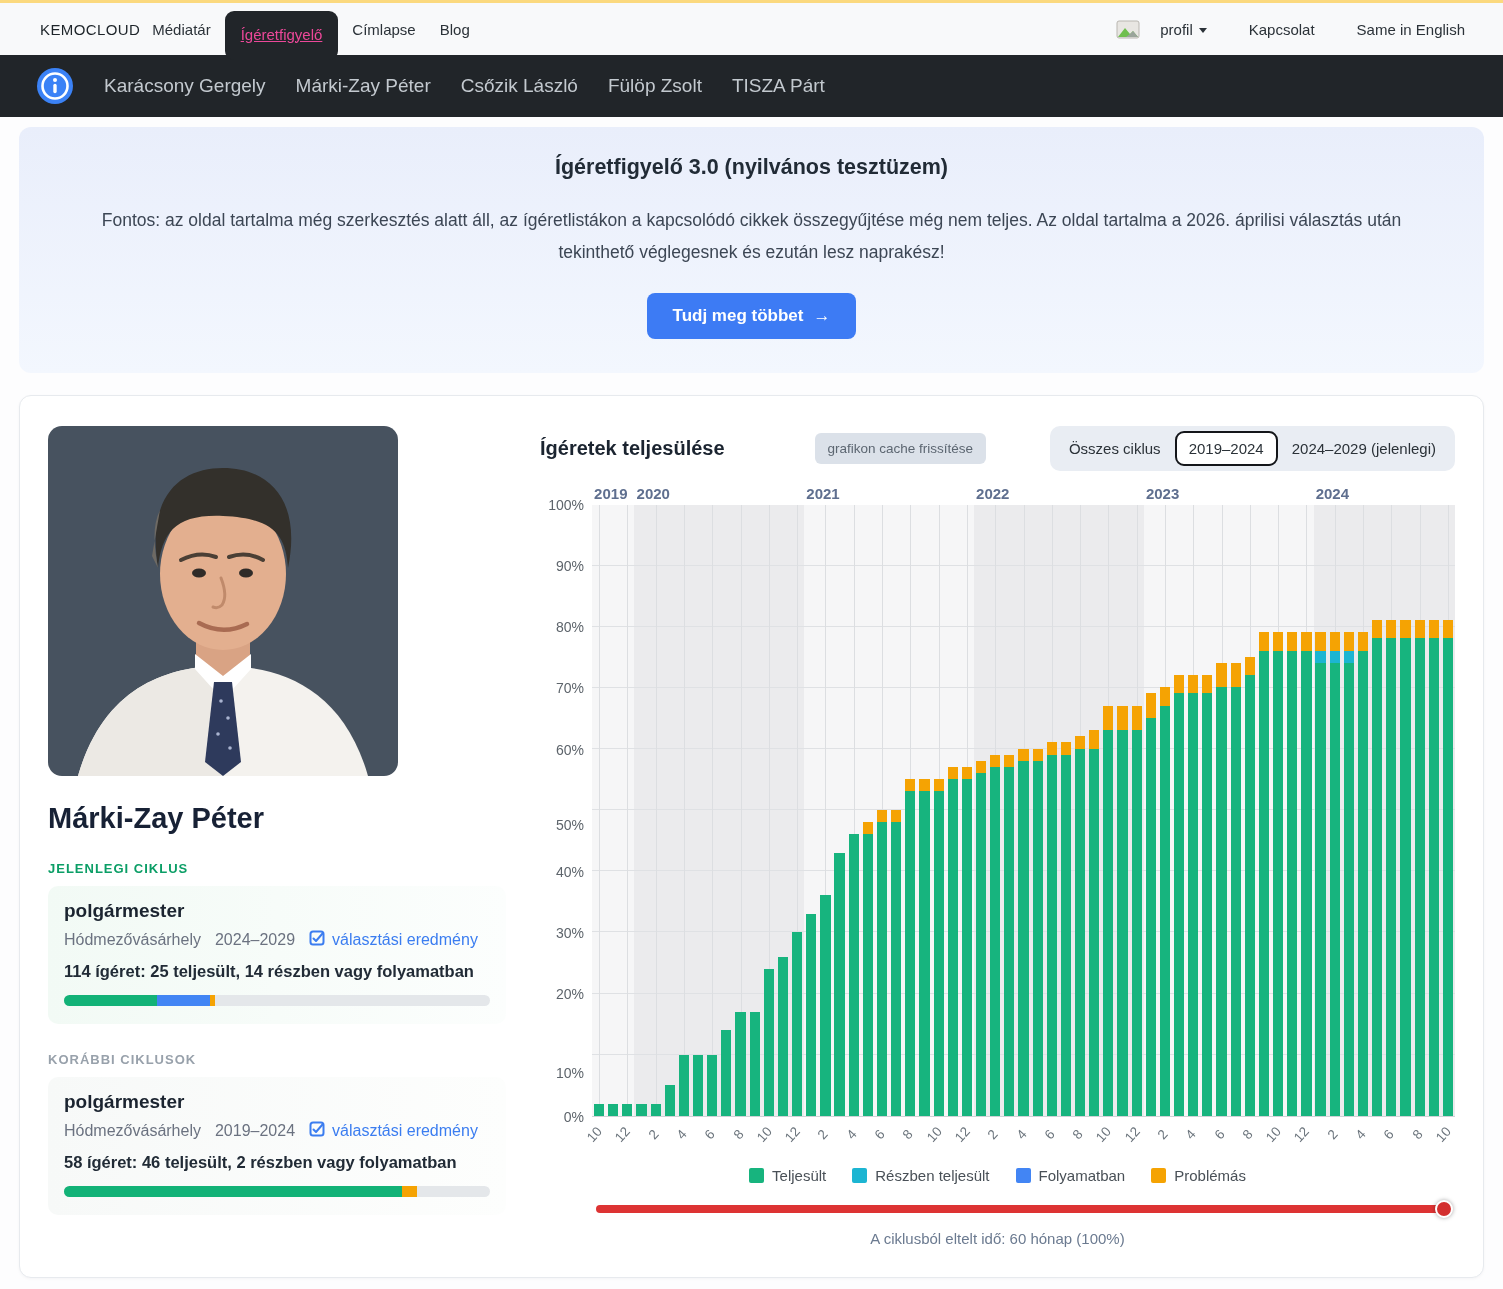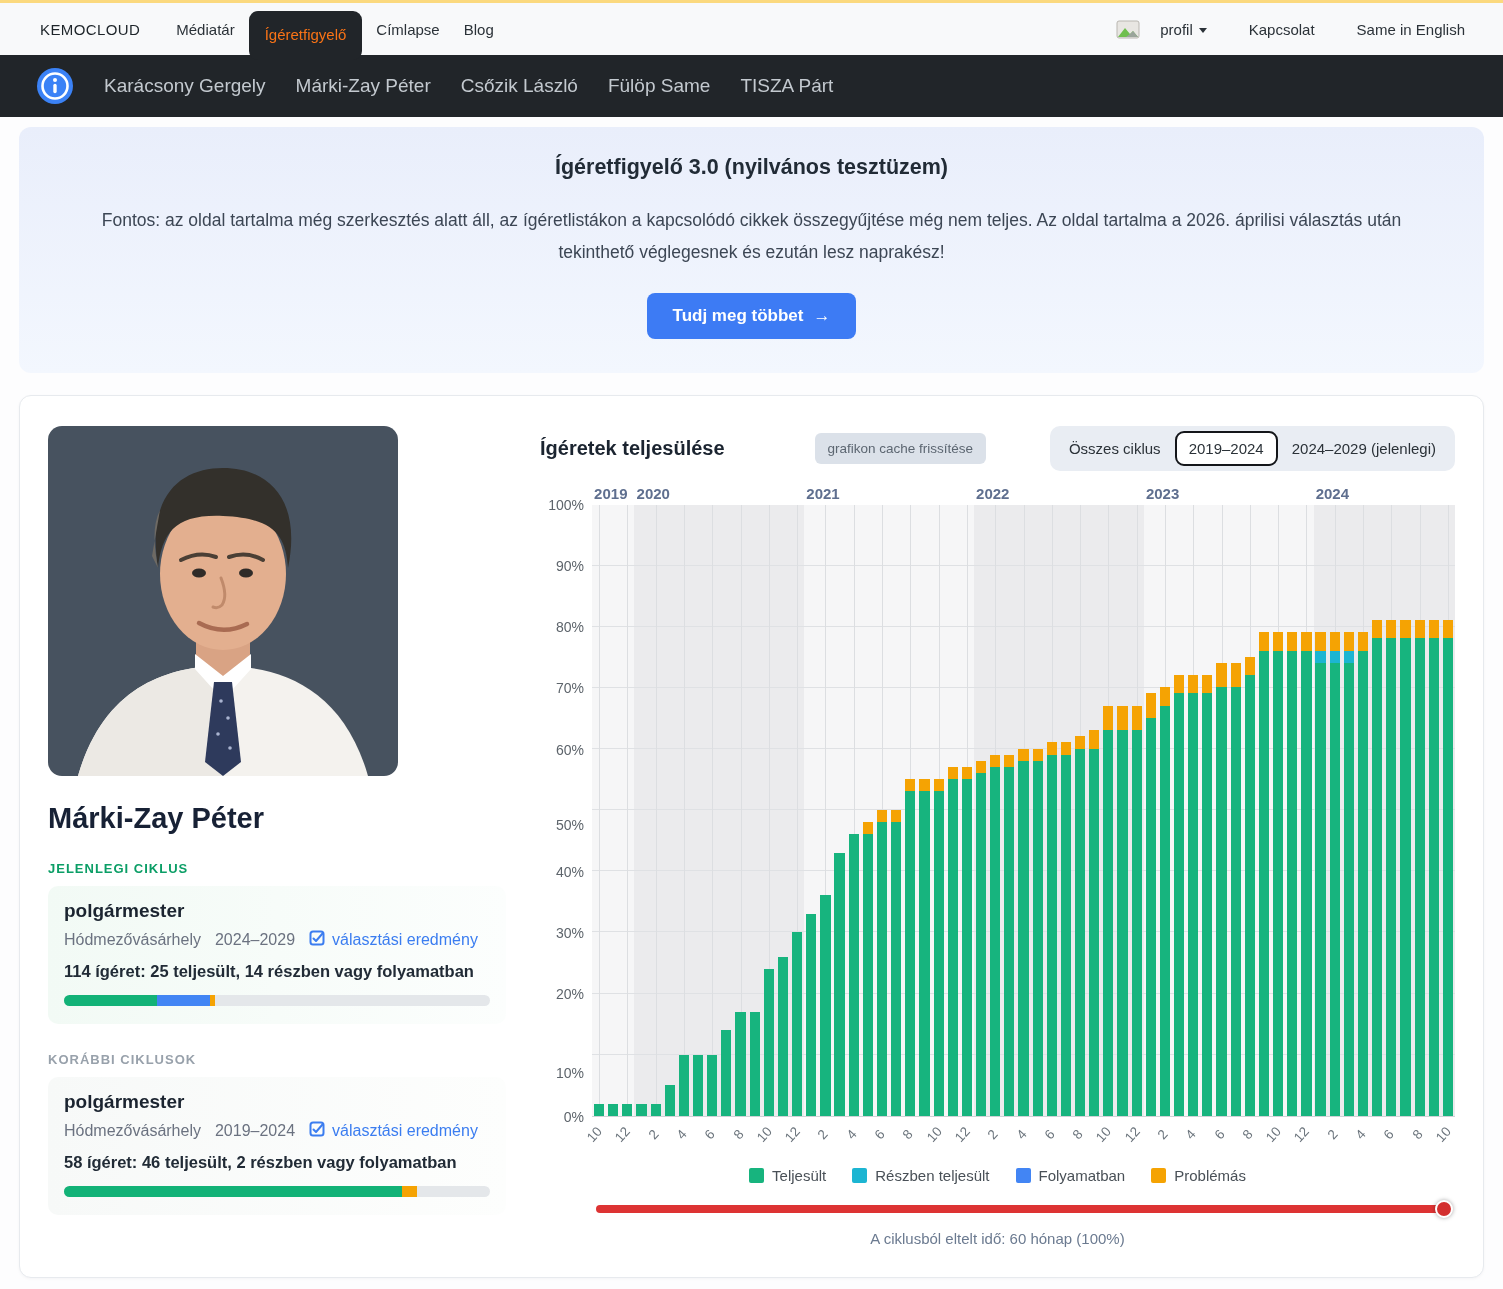--- a/index.html
+++ b/index.html
@@ -4,23 +4,23 @@
 <style>
   * { margin:0; padding:0; box-sizing:border-box; }
   body { width:1503px; font-family:"Liberation Sans", sans-serif; background:#fdfdfe; color:#212529; }
   a { text-decoration:none; cursor:pointer; }
 
   .top-strip { height:3px; background:#fbd97e; }
 
   
   .topbar { height:52px; background:#f8f9fa; display:flex; align-items:center; justify-content:space-between; padding:0 26px 0 40px; }
   .topbar-left, .topbar-right { display:flex; align-items:center; }
-  .brand { font-size:15px; color:#1d2429; letter-spacing:.4px; margin-right:24px; }
+  .brand { font-size:15px; color:#1d2429; letter-spacing:.4px; }
   .toplink { font-size:15px; color:#2b3238; padding:8px 12px; }
-  .pill-active { background:#212529; color:#f97316; border-radius:9px; padding:15px 16px 17px; margin:6px 2px -6px; }
+  .pill-active { background:#212529; color:#ec4899; border-radius:9px; padding:15px 16px 17px; margin:6px 2px -6px;text-decoration:underline; }
   .caret { display:inline-block; width:0; height:0; border-left:4px solid transparent; border-right:4px solid transparent; border-top:5px solid #2b3238; margin-left:6px; vertical-align:middle; }
   .avatar-ico { display:inline-flex; margin-right:8px; }
 
   
   .darkbar { height:62px; background:#212529; display:flex; align-items:center; padding:0 24px 0 36px; }
   .info-badge { display:inline-flex; margin-right:30px; cursor:pointer; }
   .darklink { color:#c3c9cf; font-size:19px; margin-right:30px; }
 
   
   .hero { margin:10px 19px 0; background:linear-gradient(180deg,#e9eefb 0%,#f3f7fe 100%); border-radius:12px; text-align:center; padding:28px 60px 34px; }
@@ -117,21 +117,21 @@
       <svg width="38" height="38" viewBox="0 0 38 38">
           <circle cx="19" cy="19" r="18" fill="#3b82f6"></circle>
           <circle cx="19" cy="19" r="12.5" fill="none" stroke="#fff" stroke-width="2.6"></circle>
           <circle cx="19" cy="13" r="2" fill="#fff"></circle>
           <rect x="17.3" y="16.8" width="3.4" height="9.5" rx="1.7" fill="#fff"></rect>
         </svg>
     </span>
     <a class="darklink">Karácsony Gergely</a>
     <a class="darklink">Márki-Zay Péter</a>
     <a class="darklink">Csőzik László</a>
-    <a class="darklink">Fülöp Same</a>
+    <a class="darklink">Fülöp Zsolt</a>
     <a class="darklink">TISZA Párt</a>
   </nav>
 
   <section class="hero">
     <h1>Ígéretfigyelő 3.0 (nyilvános tesztüzem)</h1>
     <p>Fontos: az oldal tartalma még szerkesztés alatt áll, az ígéretlistákon a kapcsolódó cikkek összegyűjtése még nem teljes. Az oldal tartalma a 2026. áprilisi választás után tekinthető véglegesnek és ezután lesz naprakész!</p>
     <button class="cta">
         <span>Tudj meg többet</span>
         <span>→</span>
       </button>

